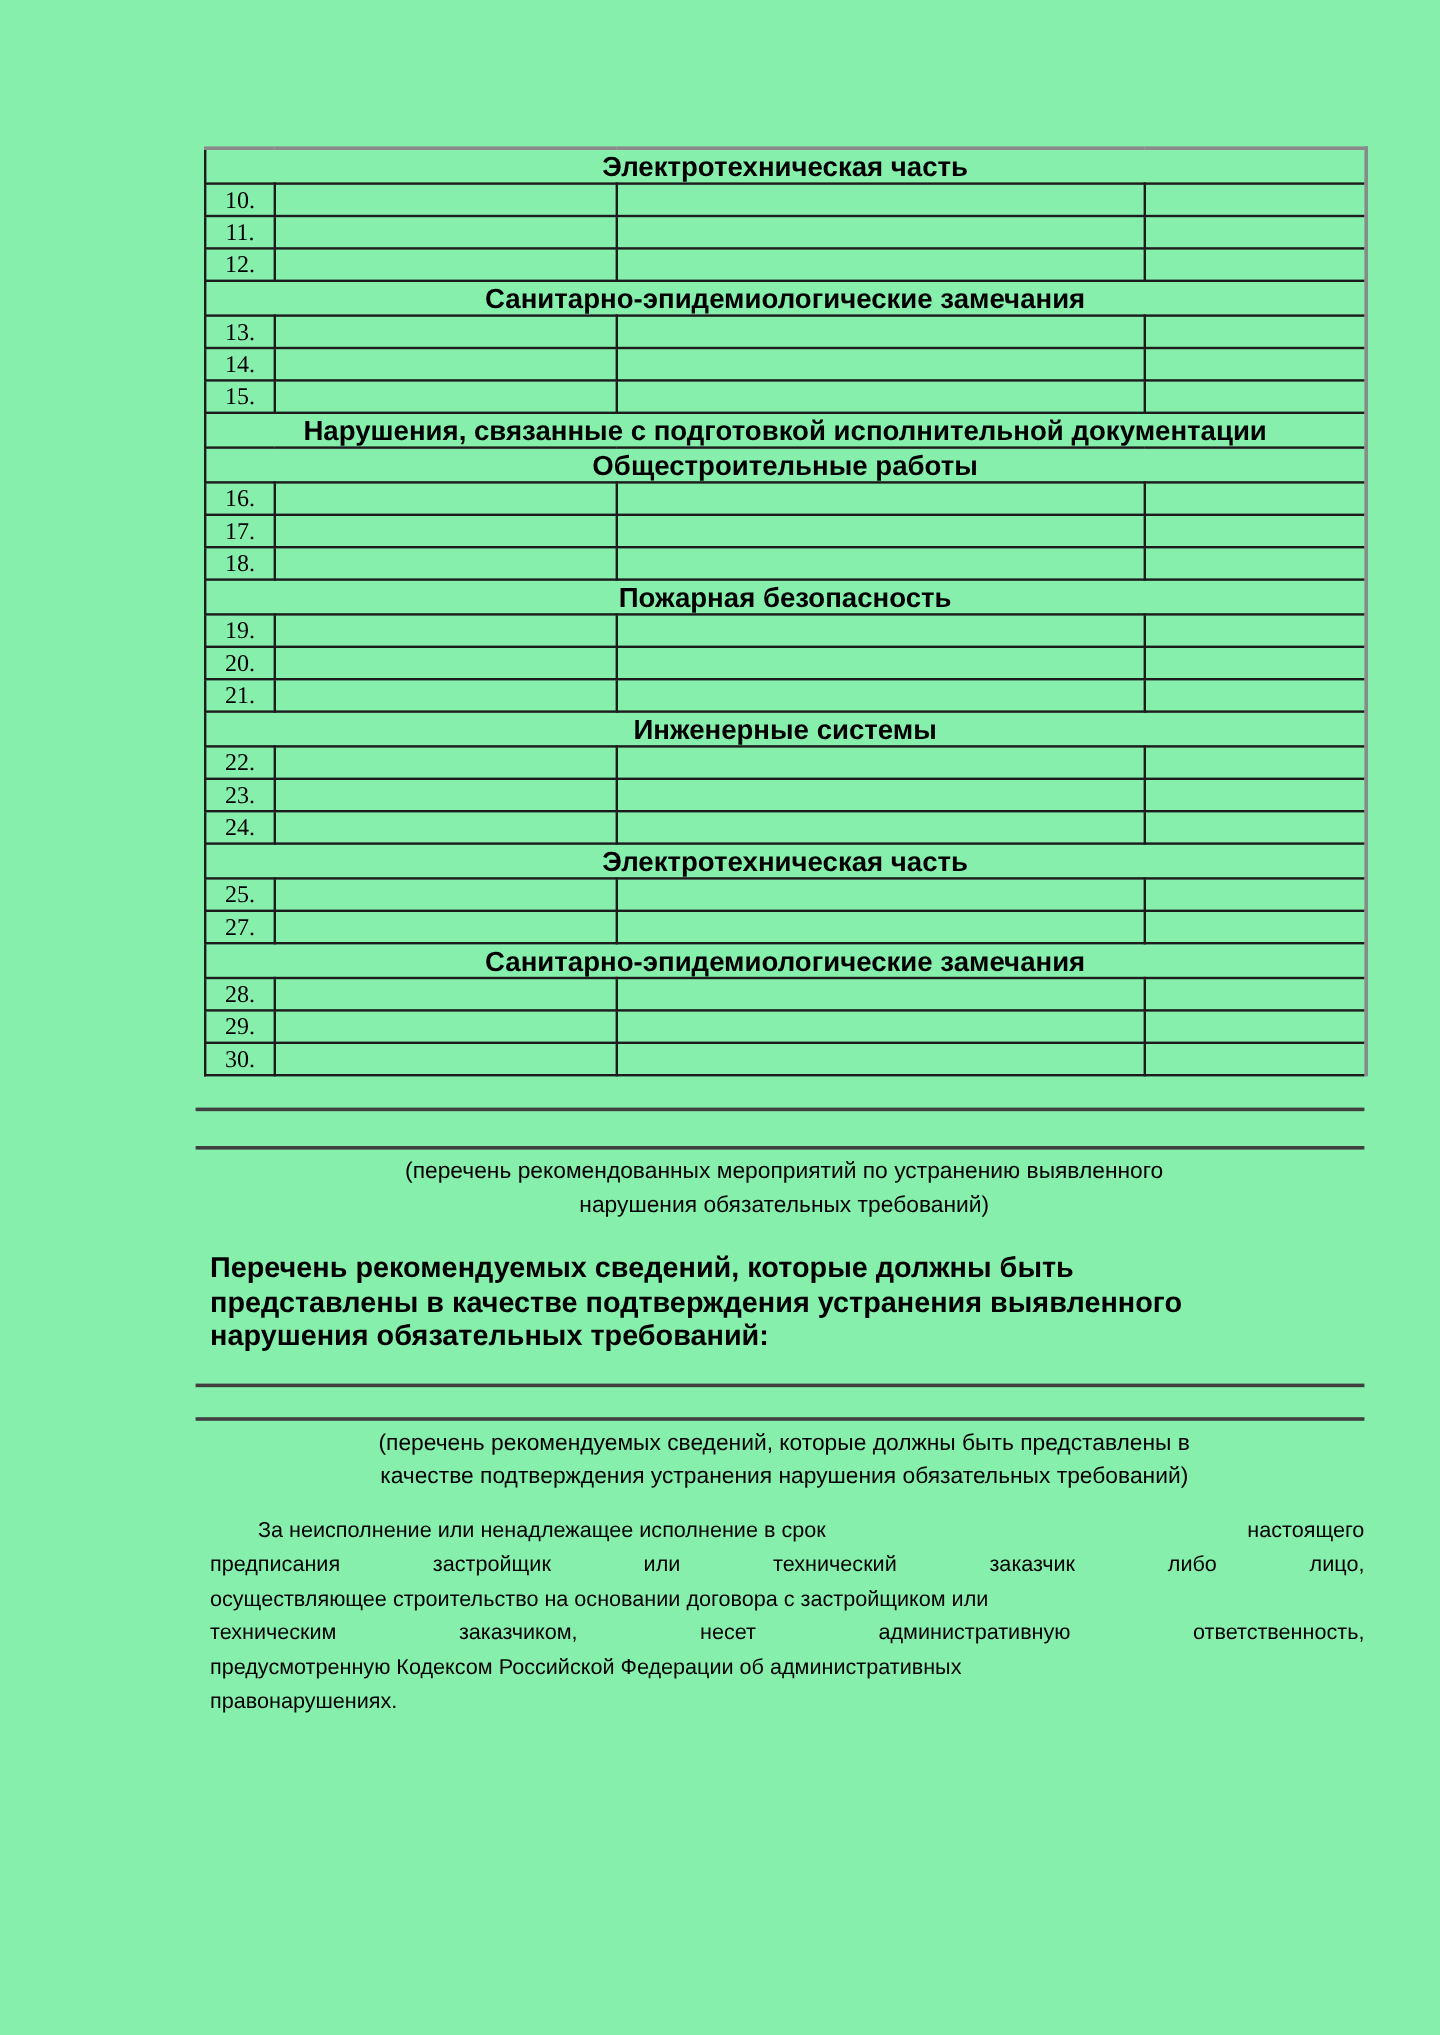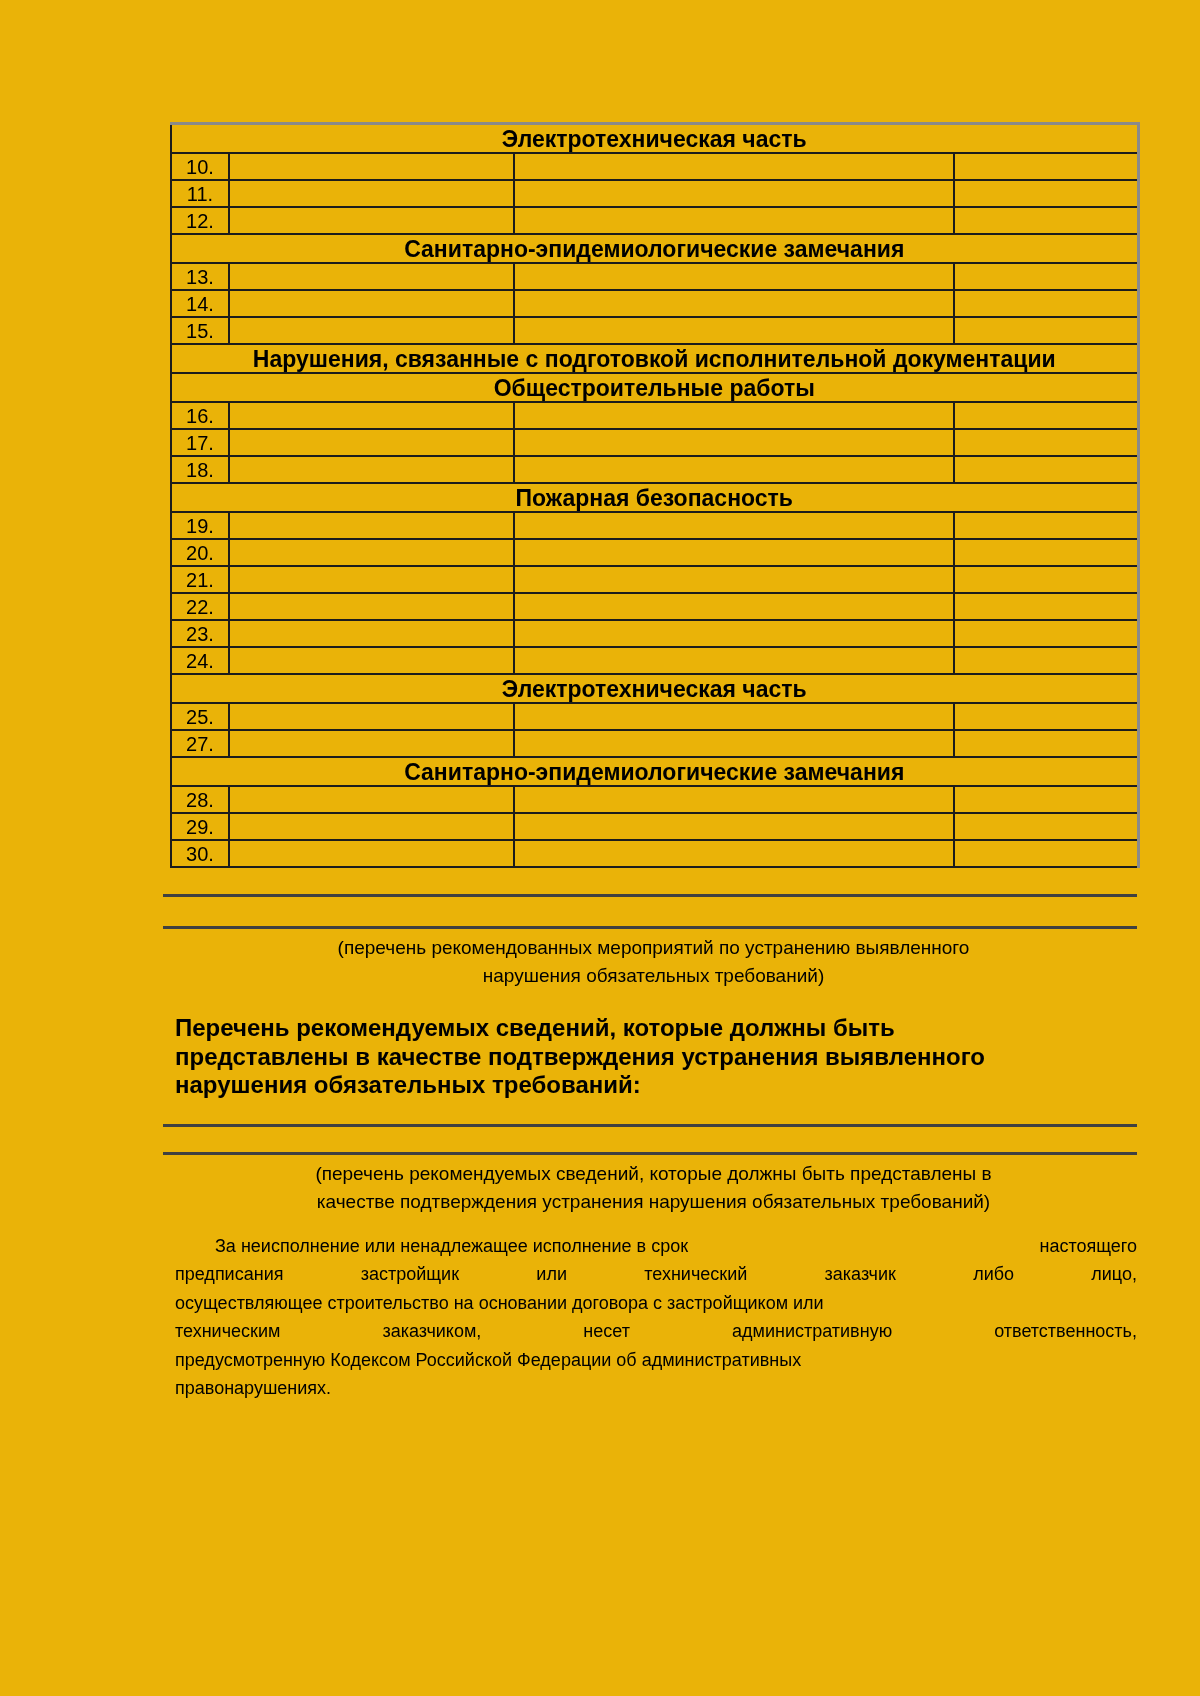--- a/index.html
+++ b/index.html
@@ -1,36 +1,36 @@
 <!DOCTYPE html>
 <html lang="ru"><head>
 <meta charset="utf-8">
 <style>
   html,body{margin:0;padding:0;background:#ffffff;}
   body{
     width:1200px;height:1696px;position:relative;overflow:hidden;
     font-family:"Liberation Sans","DejaVu Sans",sans-serif;color:#000;
   }
-  .page{position:absolute;left:0;top:0;width:1200px;height:1696px;background:#eab308;}
+  .page{position:absolute;left:0;top:0;width:1200px;height:1696px;background:#86efac;}
   .content{position:absolute;left:170px;top:122px;width:967px;}
 
   
   table.vtable{
     width:967px;border-collapse:collapse;table-layout:fixed;
     border-top:3px solid #8a8a8a;border-right:3px solid #8a8a8a;
   }
   table.vtable td{
     border:2px solid #1c1c1c;padding:0;vertical-align:middle;
     overflow:hidden;white-space:nowrap;
   }
   td.sec{
     height:27px;text-align:center;font-weight:bold;font-size:23px;line-height:26px;
   }
   tr.item td{height:25px;}
-  td.numc{text-align:center;font-size:20px;line-height:24px;}
+  td.numc{text-align:center;font-size:20px;line-height:24px;font-family:Liberation Serif, serif;}
 
   
   .tx{margin-left:5px;}
   .bold-heading{font-weight:bold;font-size:24px;line-height:28.5px;}
   .h1block{width:823px;margin-top:35px;}
   .jline{text-align:justify;text-align-last:justify;}
   .rule{height:0;border-top:3px solid #404040;width:974px;margin-left:-7px;}
   .r1a{margin-top:26px;}
   .r1b{margin-top:29px;}
   .caption{font-size:19px;line-height:28px;text-align:center;margin-top:5px;}
@@ -135,20 +135,23 @@
             <td></td>
             <td></td>
             <td></td>
           </tr>
           <tr class="item">
             <td class="numc">21.</td>
             <td></td>
             <td></td>
             <td></td>
           </tr>
+          <tr>
+            <td colspan="4" class="sec">Инженерные системы</td>
+          </tr>
           <tr class="item">
             <td class="numc">22.</td>
             <td></td>
             <td></td>
             <td></td>
           </tr>
           <tr class="item">
             <td class="numc">23.</td>
             <td></td>
             <td></td>

